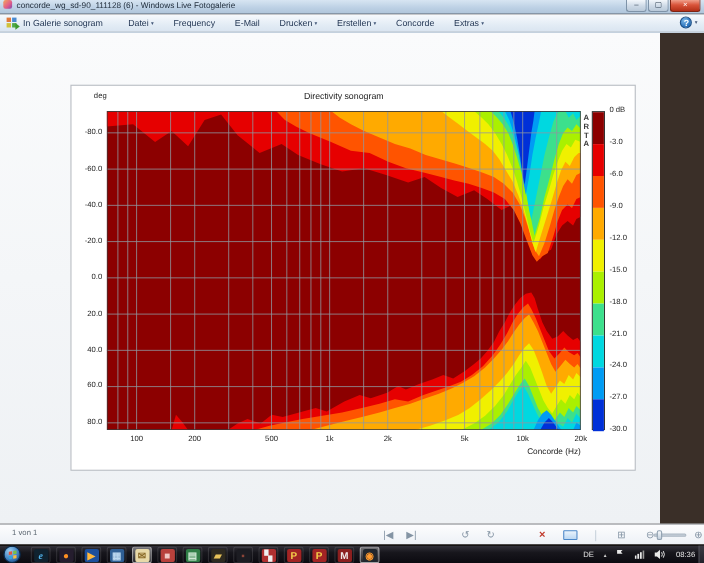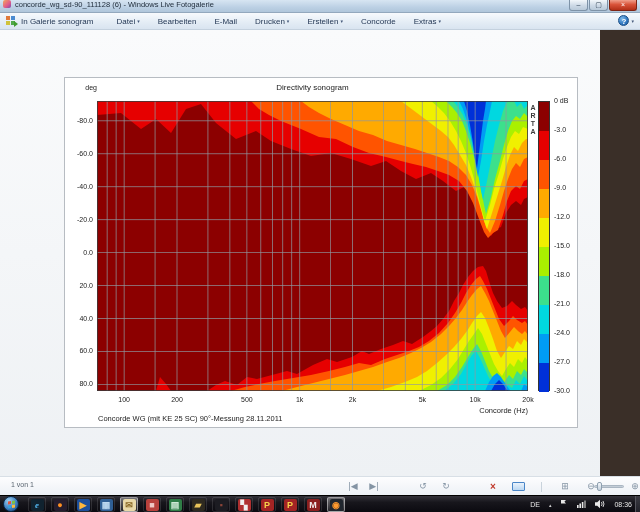--- a/index.html
+++ b/index.html
@@ -103,39 +103,38 @@
           <i class="sq" style="left:0;top:0;background:#e07a3c"></i>
           <i class="sq" style="left:5px;top:0;background:#4a8ad0"></i>
           <i class="sq" style="left:0;top:5px;background:#d0c23a"></i>
           <i class="sq" style="left:5px;top:5px;background:#50a84a"></i>
           <i class="copy-arrow"></i>
         </span>
         <span data-name="copy-to-gallery-label">In Galerie sonogram</span>
       </div>
       <span data-name="menu-items" style="display:flex">
           <span class="menu-item" data-name="menu-item-datei">Datei<span class="dd" data-name="chevron-down-icon">▾</span></span>
-          <span class="menu-item" data-name="menu-item-bearbeiten">Bearbeiten</span>
+          <span class="menu-item" data-name="menu-item-bearbeiten">Frequency</span>
           <span class="menu-item" data-name="menu-item-email">E-Mail</span>
           <span class="menu-item" data-name="menu-item-drucken">Drucken<span class="dd" data-name="chevron-down-icon">▾</span></span>
           <span class="menu-item" data-name="menu-item-erstellen">Erstellen<span class="dd" data-name="chevron-down-icon">▾</span></span>
           <span class="menu-item" data-name="menu-item-diashow">Concorde</span>
           <span class="menu-item" data-name="menu-item-extras">Extras<span class="dd" data-name="chevron-down-icon">▾</span></span>
         </span>
       <div class="help-btn" data-name="help-button">
         <span class="help-circle" data-name="help-icon">?</span>
         <span class="help-dd" data-name="chevron-down-icon">▾</span>
       </div>
     </div>
 
     <div class="content" data-name="viewer-content">
       <div class="photo" data-name="photo-image">
           <div class="chart-abs" data-name="chart-title" style="left: 32px; top: 5px; width: 431px; text-align: center; font-size: 8px;">Directivity sonogram</div>
           <div class="chart-abs" data-name="y-axis-unit" style="left: 8px; top: 6px; width: 24px; text-align: right;">deg</div>
           <div class="chart-abs" data-name="x-axis-label" style="left: 350px; top: 328px; width: 113px; text-align: right; font-size: 7.5px;">Concorde (Hz)</div>
-          <div class="chart-abs" data-name="chart-caption" style="left: 33px; top: 336px; font-size: 7.5px;">Concorde WG (mit KE 25 SC) 90°-Messung 28.11.2011</div>
           <svg viewBox="0 0 431 290" width="431" height="290" data-name="sonogram-plot" style="position: absolute; left: 32px; top: 23px;">
             <rect x="0" y="0" width="431" height="290" fill="#8c0000"></rect>
             <polygon points="0,14 24,12 44,28 59,18 74,32 89,8 104,3 119,22 139,38 159,30 174,40 194,48 214,55 234,52 254,58 274,65 289,60 304,70 319,78 334,72 346,80 359,90 369,85 376,95 382,110 388,128 394,135 399,128 404,126 409,112 414,104 419,100 424,104 427,98 431,96 431,0 0,0" fill="#e60000"></polygon>
             <polygon points="154,0 162,8 172,14 184,20 204,28 222,36 239,38 256,46 272,52 289,56 304,60 316,63 329,66 341,70 352,74 362,80 370,90 376,102 382,118 387,131 391,137 396,132 401,129 406,114 410,100 414,90 419,85 423,88 427,80 431,78 431,0" fill="#ff5400"></polygon>
             <polygon points="204,0 212,6 222,12 234,18 248,24 262,30 276,34 290,40 304,44 318,48 330,52 342,56 352,60 361,66 369,74 375,84 380,96 385,112 389,126 393,132 398,120 403,104 407,90 411,78 415,68 419,62 423,66 427,58 431,56 431,0" fill="#ffaa00"></polygon>
             <polygon points="304,0 312,6 320,12 328,18 336,24 344,30 351,36 357,44 363,54 369,64 374,76 379,90 383,104 387,120 390,128 395,112 400,96 405,80 409,66 413,54 417,46 421,50 425,42 429,38 431,38 431,0" fill="#f0f000"></polygon>
             <polygon points="334,0 341,6 347,12 353,20 359,30 364,40 369,52 373,64 377,78 381,94 385,110 388,120 393,104 397,88 402,72 406,58 410,46 414,36 418,30 422,33 426,26 431,28 431,0" fill="#aaf000"></polygon>
             <polygon points="349,0 355,6 360,12 365,20 369,30 373,42 377,56 381,72 384,88 387,104 389,113 394,96 398,78 403,60 407,44 411,30 415,20 419,15 423,18 427,12 431,16 431,0" fill="#3ce08c"></polygon>
             <polygon points="356,0 361,6 366,14 370,24 374,38 378,54 381,72 384,90 386,99 390,80 394,60 398,40 402,24 406,10 409,3 411,0" fill="#00d8e0"></polygon>
             <polygon points="417,0 420,6 424,2 427,8 431,4 431,0" fill="#00d8e0"></polygon>

